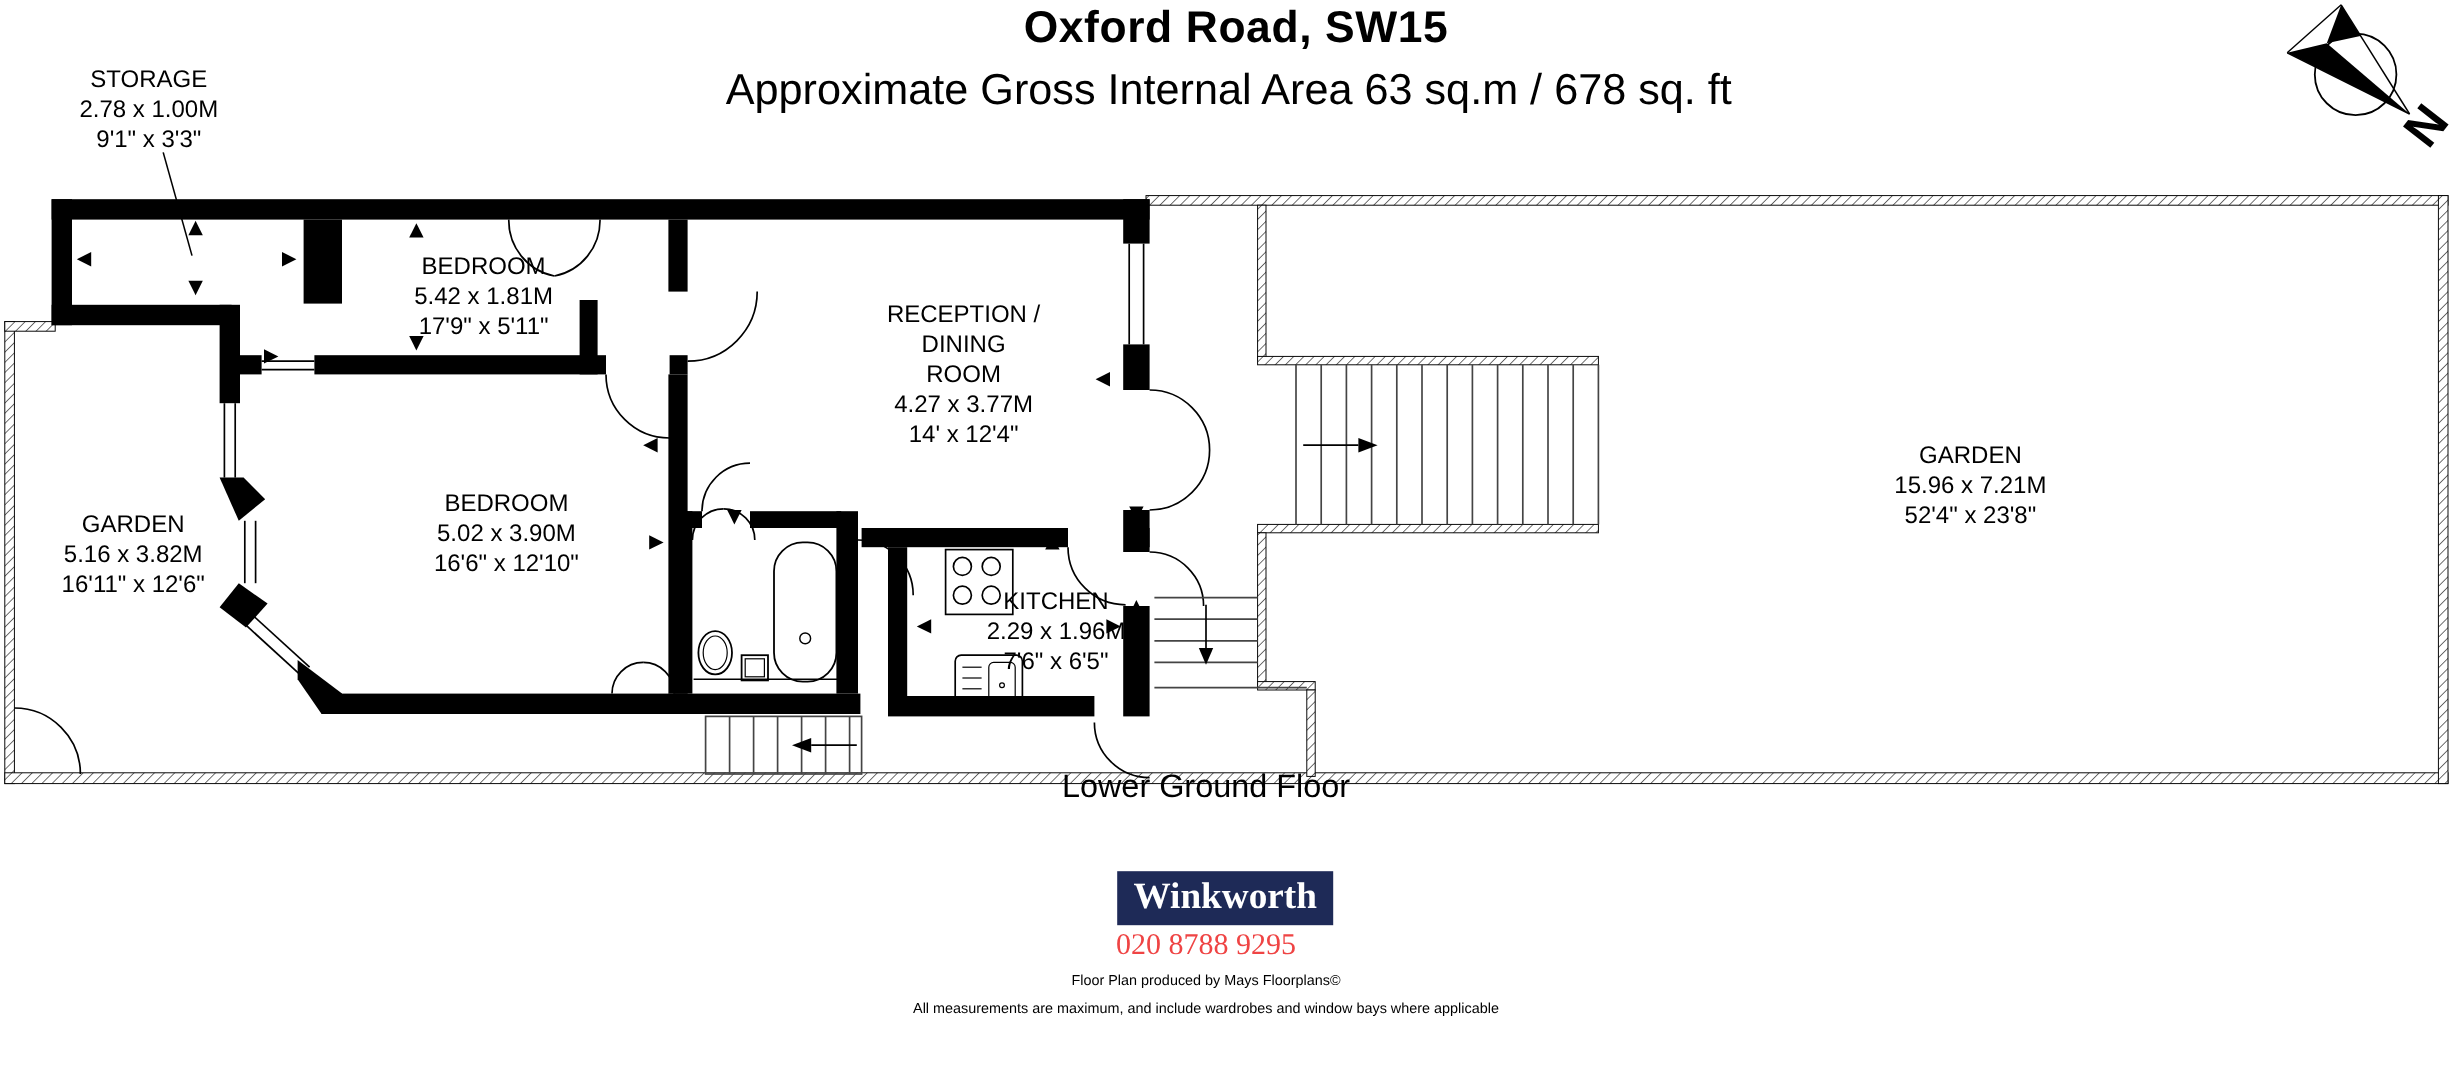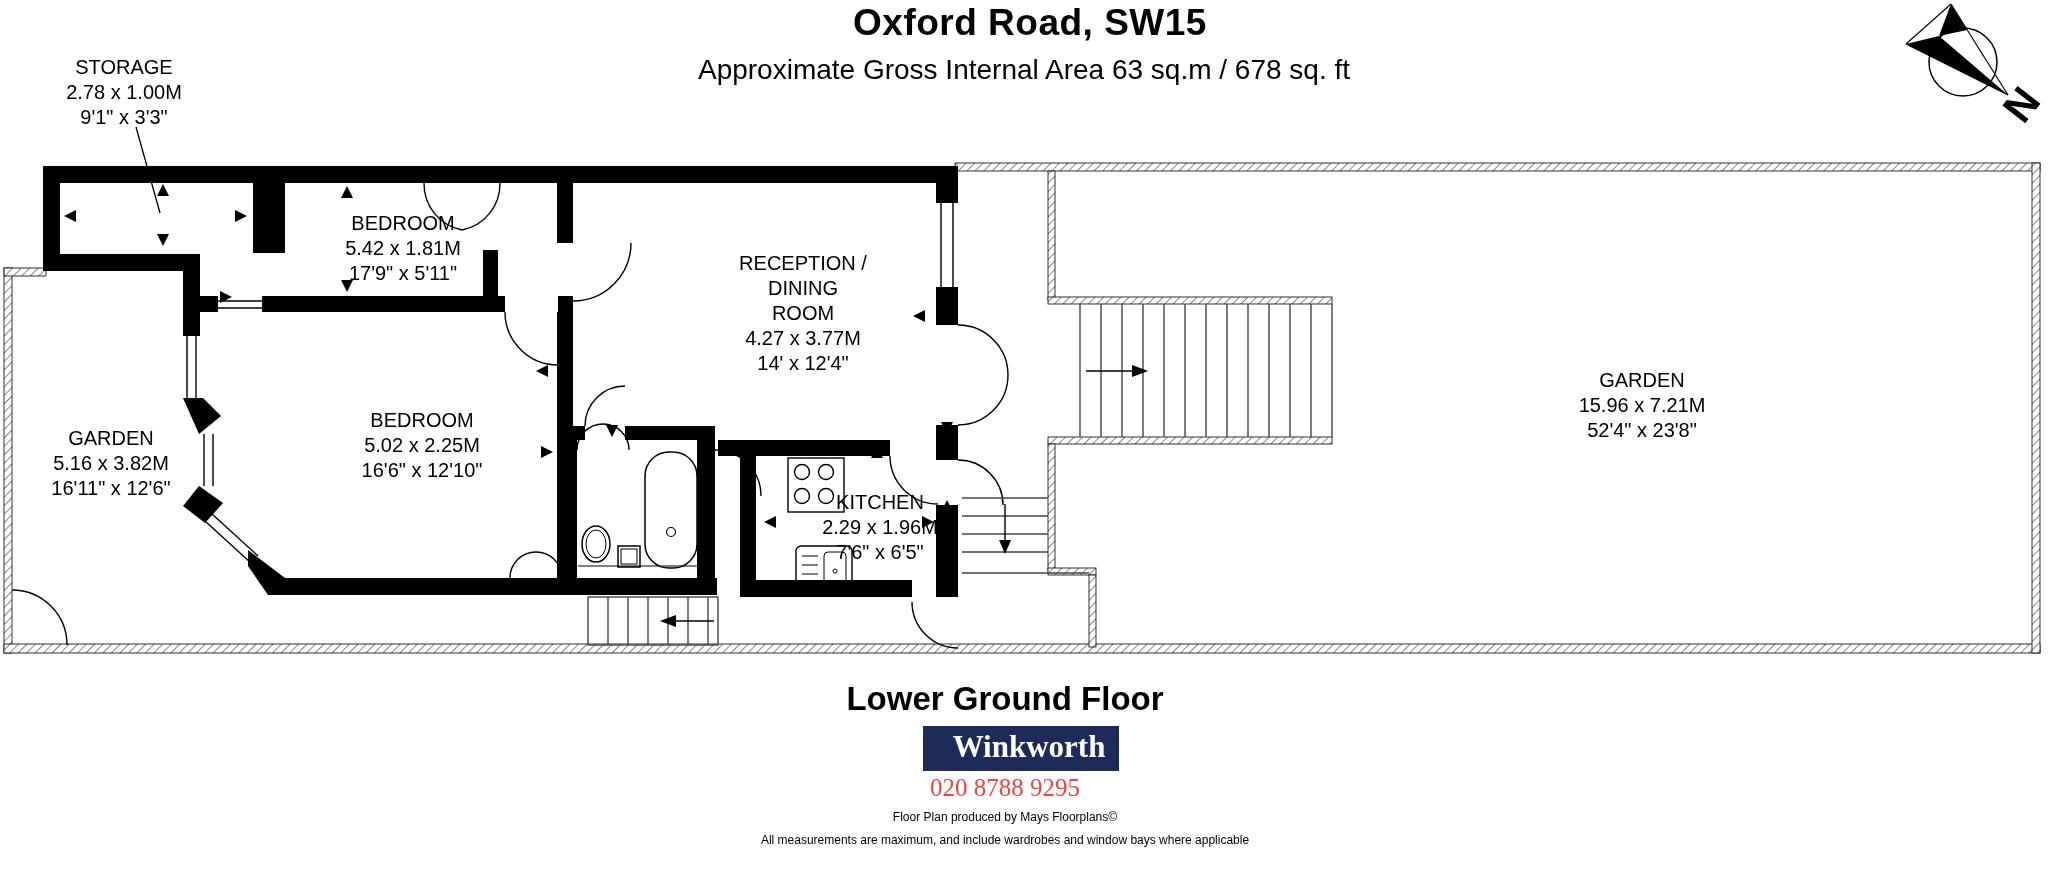--- a/index.html
+++ b/index.html
@@ -1,27 +1,27 @@
 <!DOCTYPE html>
 <html><head>
 <meta charset="utf-8">
 <style>
   html,body{margin:0;padding:0;background:#fff;}
   .page{position:relative;width:2048px;height:891px;background:#fff;overflow:hidden;
         font-family:"Liberation Sans",sans-serif;color:#000;}
   .titleblock{position:absolute;left:0;top:2px;width:2048px;text-align:center;}
   .title{font-size:37px;font-weight:bold;letter-spacing:0.5px;padding-left:12px;}
-  .subtitle{font-size:28px;margin-top:10px;}
+  .subtitle{font-size:36px;margin-top:10px;}
   .room-label{position:absolute;transform:translate(-50%,-50%);text-align:center;
         font-weight:normal;font-size:20px;line-height:25px;white-space:nowrap;}
   .plan-svg{position:absolute;left:0;top:0;}
-  .floorname{position:absolute;left:0;top:680px;width:2010px;text-align:center;
-        font-size:33px;font-weight:bold;}
+  .floorname{position:absolute;left:0;top:640px;width:2010px;text-align:center;
+        font-size:27px;font-weight:normal;}
   .agentblock{position:absolute;left:0;top:726px;width:2010px;text-align:center;}
-  .agentbox{display:inline-block;padding:3px 14px 6px 30px;margin-left:32px;}
+  .agentbox{display:inline-block;padding:3px 14px 6px 14px;margin-left:32px;}
   .agentname{font-family:"Liberation Serif",serif;font-weight:bold;font-size:31px;color:#fff;}
   .agentphone{font-family:"Liberation Serif",serif;font-size:25px;margin-top:3px;color:#ef4444;}
   .footer{position:absolute;left:0;top:806px;width:2010px;text-align:center;
         font-size:12px;line-height:23px;}
 </style>
 </head>
 <body>
 
 <div class="page">
 
@@ -247,21 +247,21 @@
   </div>
 
   <div class="room-label" style="left:111px;top:463px;">
     <div>GARDEN</div>
     <div>5.16 x 3.82M</div>
     <div>16'11" x 12'6"</div>
   </div>
 
   <div class="room-label" style="left:422px;top:445px;">
     <div>BEDROOM</div>
-    <div>5.02 x 2.25M</div>
+    <div>5.02 x 3.90M</div>
     <div>16'6" x 12'10"</div>
   </div>
 
   <div class="room-label" style="left:880px;top:504px;margin-top:23px;">
     <div>KITCHEN</div>
     <div>2.29 x 1.96M</div>
     <div>7'6" x 6'5"</div>
   </div>
 
   <div class="room-label" style="left:1642px;top:405px;">

